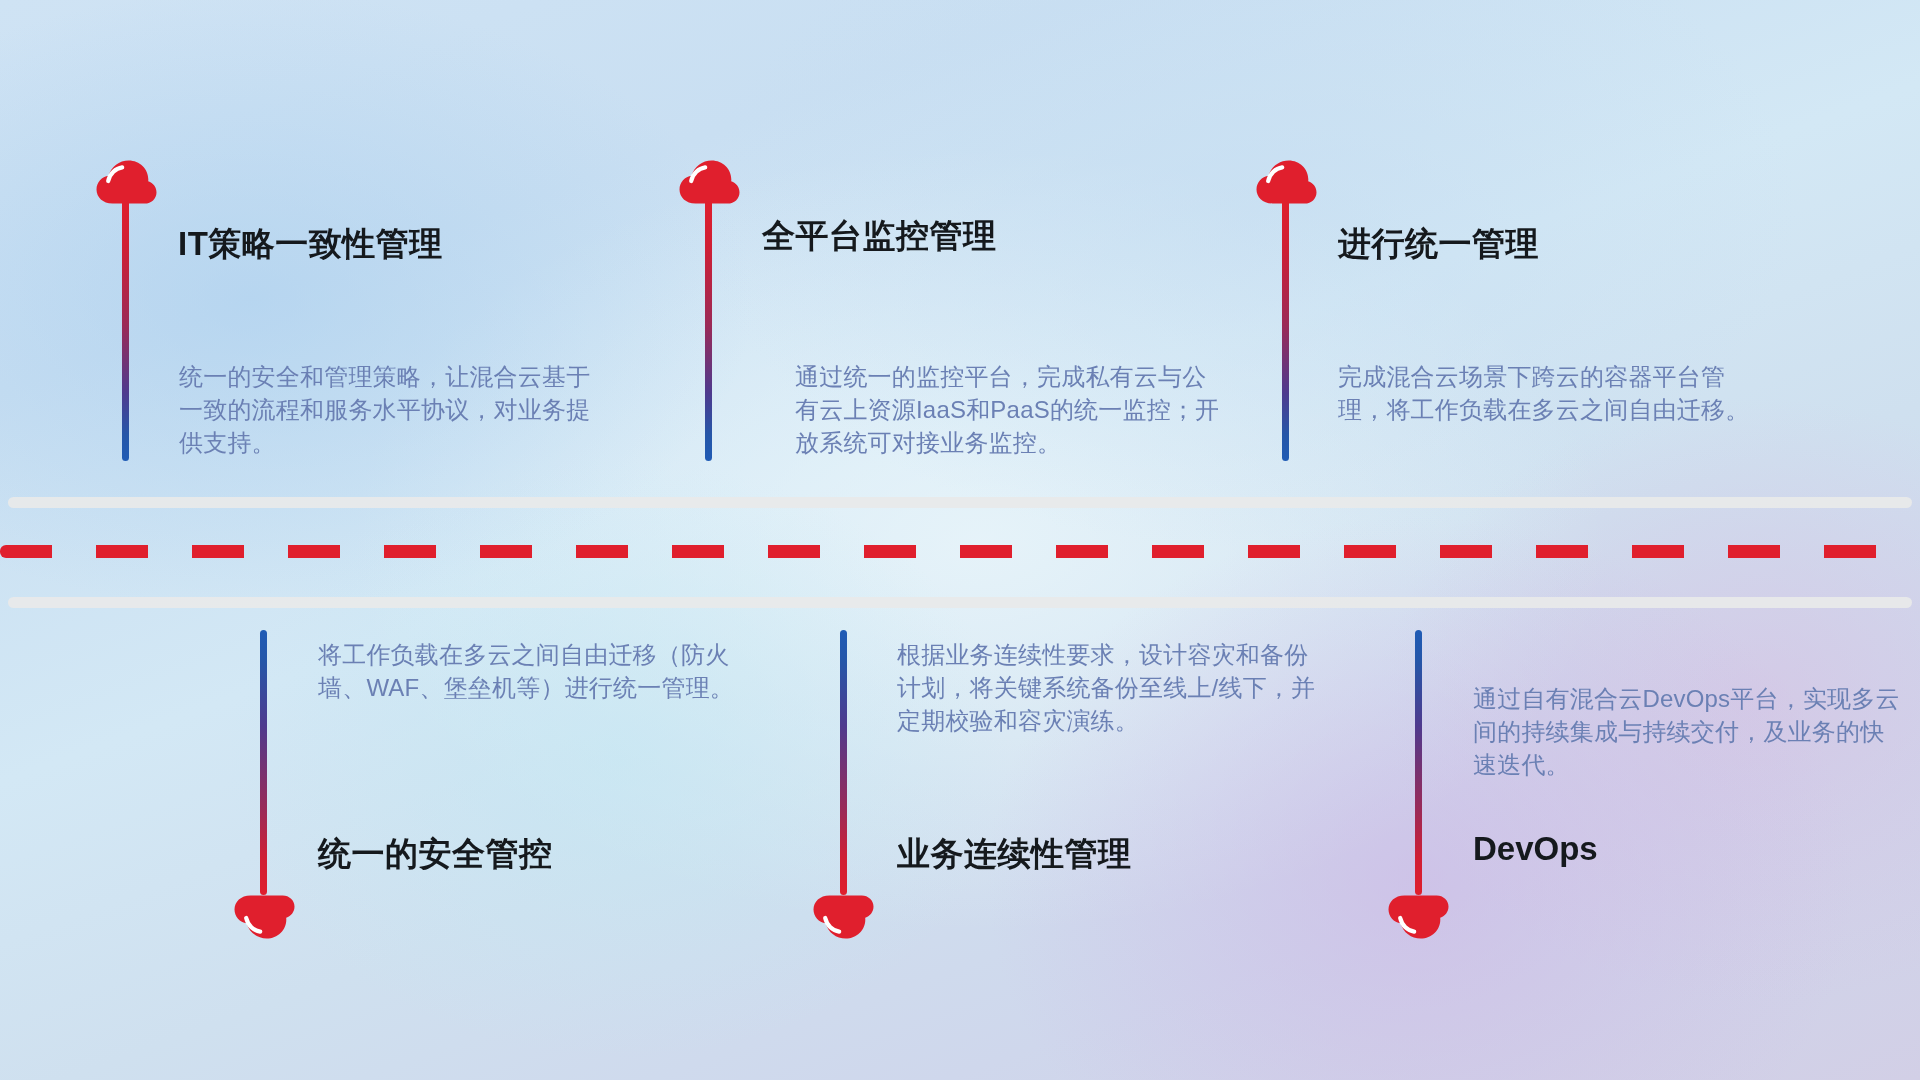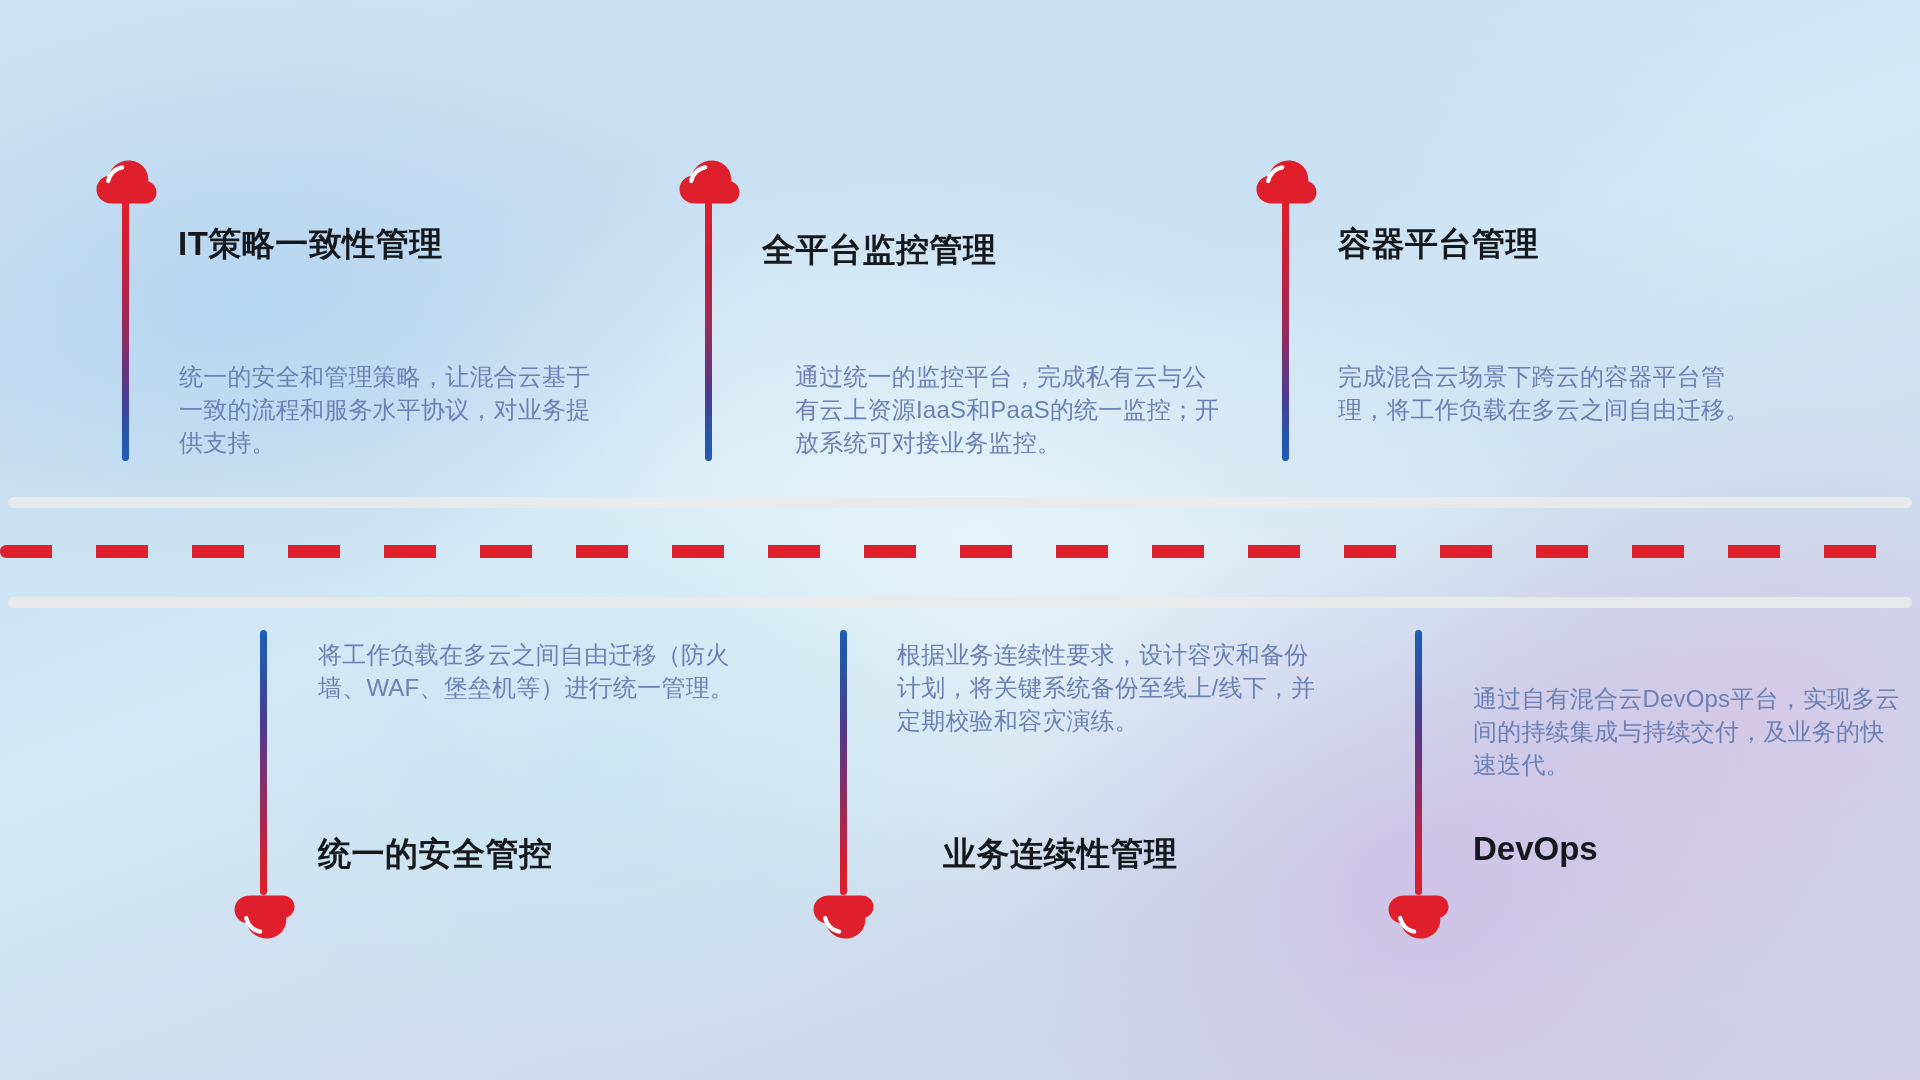--- a/index.html
+++ b/index.html
@@ -102,33 +102,33 @@
   </div>
 
   <div class="col">
     <div class="cloud" style="left:678px; top:160px;">
       <svg viewBox="0 0 62 44" xmlns="http://www.w3.org/2000/svg">
         <path d="M17.5 43.5 C7.8 43.5 1.5 37.2 1.5 29.5 C1.5 22.4 6.8 16.6 13.7 15.8 C16.0 6.6 24.3 0.5 33.7 0.5 C44.6 0.5 53.3 8.9 53.3 19.3 C53.3 20.0 53.3 20.6 53.2 21.2 C58.3 22.9 61.5 27.3 61.5 32.4 C61.5 38.6 56.3 43.5 49.7 43.5 Z" fill="#e01f2d"></path>
         <path d="M13.2 21.0 C14.9 13.6 20.6 8.4 27.2 7.4" stroke="#ffffff" stroke-width="4.2" stroke-linecap="round" fill="none"></path>
       </svg>
     </div>
     <div class="stem down" style="left:705px; top:199px; height:262px;"></div>
-    <div class="title" style="left:762px; top:228px;text-align:center;">全平台监控管理</div>
+    <div class="title" style="left:762px; top:214px;text-align:center;">全平台监控管理</div>
     <div class="body" style="left:762px; top:360px; width:430px;margin-left:33px;">通过统一的监控平台，完成私有云与公有云上资源IaaS和PaaS的统一监控；开放系统可对接业务监控。</div>
   </div>
 
   <div class="col">
     <div class="cloud" style="left:1255px; top:160px;">
       <svg viewBox="0 0 62 44" xmlns="http://www.w3.org/2000/svg">
         <path d="M17.5 43.5 C7.8 43.5 1.5 37.2 1.5 29.5 C1.5 22.4 6.8 16.6 13.7 15.8 C16.0 6.6 24.3 0.5 33.7 0.5 C44.6 0.5 53.3 8.9 53.3 19.3 C53.3 20.0 53.3 20.6 53.2 21.2 C58.3 22.9 61.5 27.3 61.5 32.4 C61.5 38.6 56.3 43.5 49.7 43.5 Z" fill="#e01f2d"></path>
         <path d="M13.2 21.0 C14.9 13.6 20.6 8.4 27.2 7.4" stroke="#ffffff" stroke-width="4.2" stroke-linecap="round" fill="none"></path>
       </svg>
     </div>
     <div class="stem down" style="left:1282px; top:199px; height:262px;"></div>
-    <div class="title" style="left:1338px; top:222px;">容器平台管理</div>
+    <div class="title" style="left:1338px; top:222px;">进行统一管理</div>
     <div class="body" style="left:1338px; top:360px; width:430px;">完成混合云场景下跨云的容器平台管理，将工作负载在多云之间自由迁移。</div>
   </div>
 
   <div class="rail top"></div>
   <div class="dashline"></div>
   <div class="rail bottom"></div>
 
   <div class="col">
     <div class="body" style="left:318px; top:638px; width:430px;">将工作负载在多云之间自由迁移（防火墙、WAF、堡垒机等）进行统一管理。</div>
     <div class="stem up" style="left:260px; top:630px; height:265px;"></div>
@@ -137,21 +137,21 @@
       <svg viewBox="0 0 62 44" xmlns="http://www.w3.org/2000/svg">
         <path d="M17.5 43.5 C7.8 43.5 1.5 37.2 1.5 29.5 C1.5 22.4 6.8 16.6 13.7 15.8 C16.0 6.6 24.3 0.5 33.7 0.5 C44.6 0.5 53.3 8.9 53.3 19.3 C53.3 20.0 53.3 20.6 53.2 21.2 C58.3 22.9 61.5 27.3 61.5 32.4 C61.5 38.6 56.3 43.5 49.7 43.5 Z" fill="#e01f2d"></path>
         <path d="M13.2 21.0 C14.9 13.6 20.6 8.4 27.2 7.4" stroke="#ffffff" stroke-width="4.2" stroke-linecap="round" fill="none"></path>
       </svg>
     </div>
   </div>
 
   <div class="col">
     <div class="body" style="left:897px; top:638px; width:430px;">根据业务连续性要求，设计容灾和备份计划，将关键系统备份至线上/线下，并定期校验和容灾演练。</div>
     <div class="stem up" style="left:840px; top:630px; height:265px;"></div>
-    <div class="title" style="left:897px; top:832px;margin-left:46px;">业务连续性管理</div>
+    <div class="title" style="left:897px; top:832px;">业务连续性管理</div>
     <div class="cloud flip" style="left:812px; top:895px;">
       <svg viewBox="0 0 62 44" xmlns="http://www.w3.org/2000/svg">
         <path d="M17.5 43.5 C7.8 43.5 1.5 37.2 1.5 29.5 C1.5 22.4 6.8 16.6 13.7 15.8 C16.0 6.6 24.3 0.5 33.7 0.5 C44.6 0.5 53.3 8.9 53.3 19.3 C53.3 20.0 53.3 20.6 53.2 21.2 C58.3 22.9 61.5 27.3 61.5 32.4 C61.5 38.6 56.3 43.5 49.7 43.5 Z" fill="#e01f2d"></path>
         <path d="M13.2 21.0 C14.9 13.6 20.6 8.4 27.2 7.4" stroke="#ffffff" stroke-width="4.2" stroke-linecap="round" fill="none"></path>
       </svg>
     </div>
   </div>
 
   <div class="col">
     <div class="body" style="left:1473px; top:638px; width:430px;margin-top:44px;">通过自有混合云DevOps平台，实现多云间的持续集成与持续交付，及业务的快速迭代。</div>

